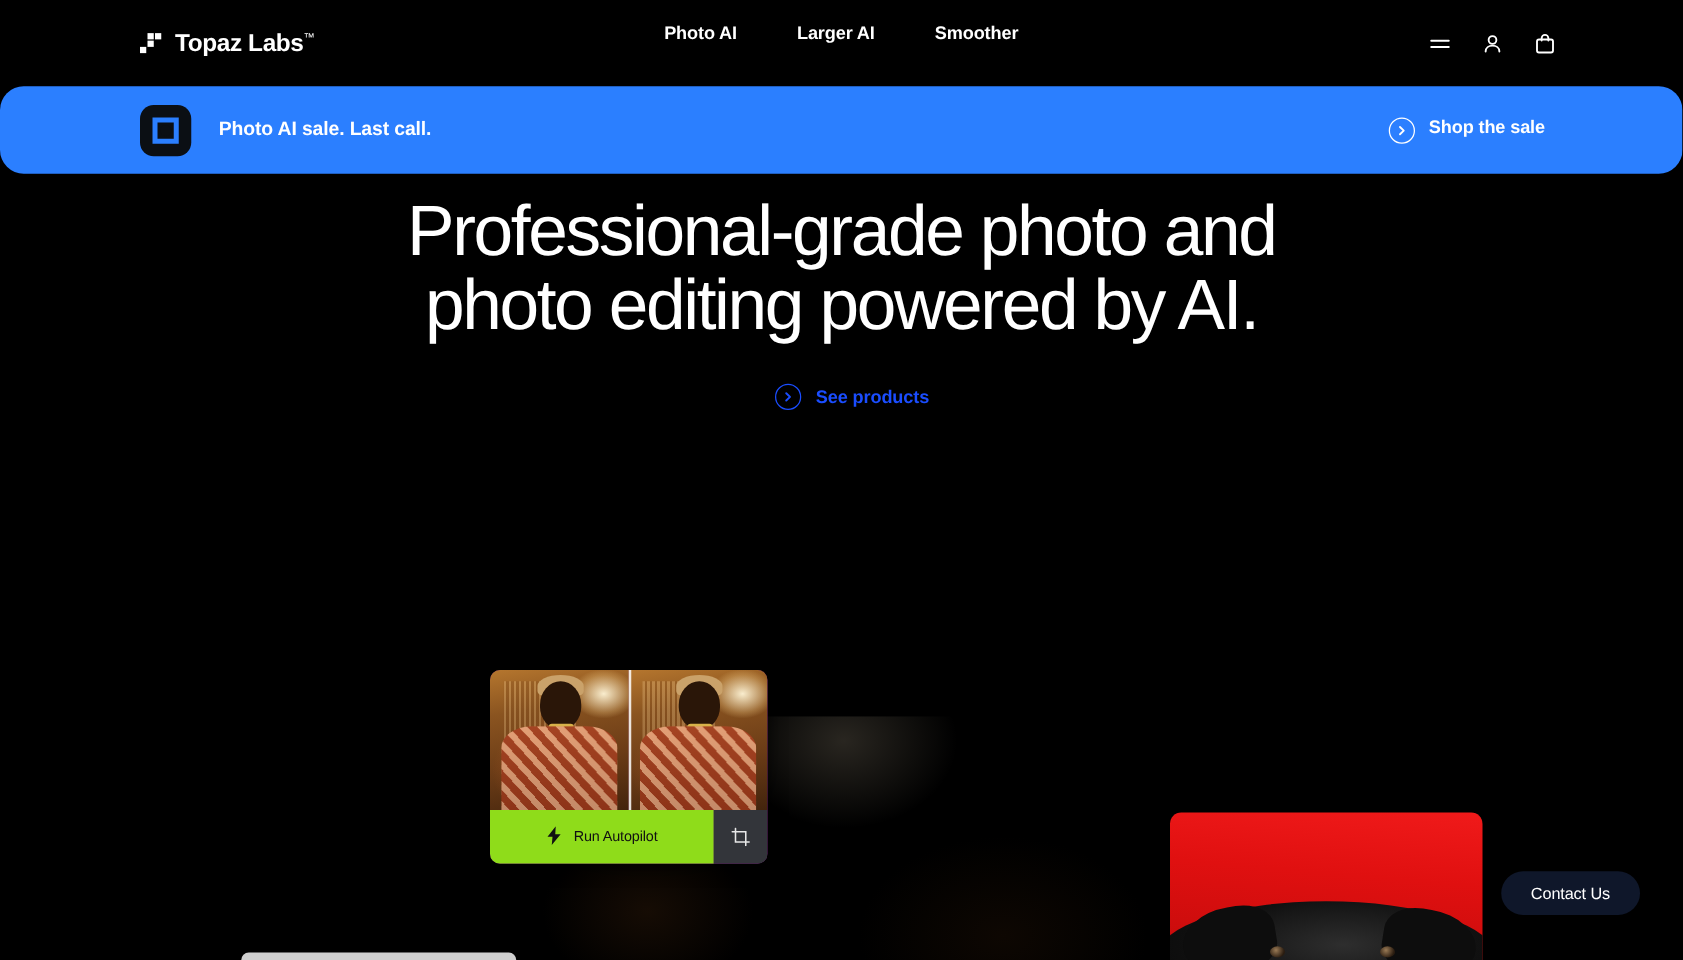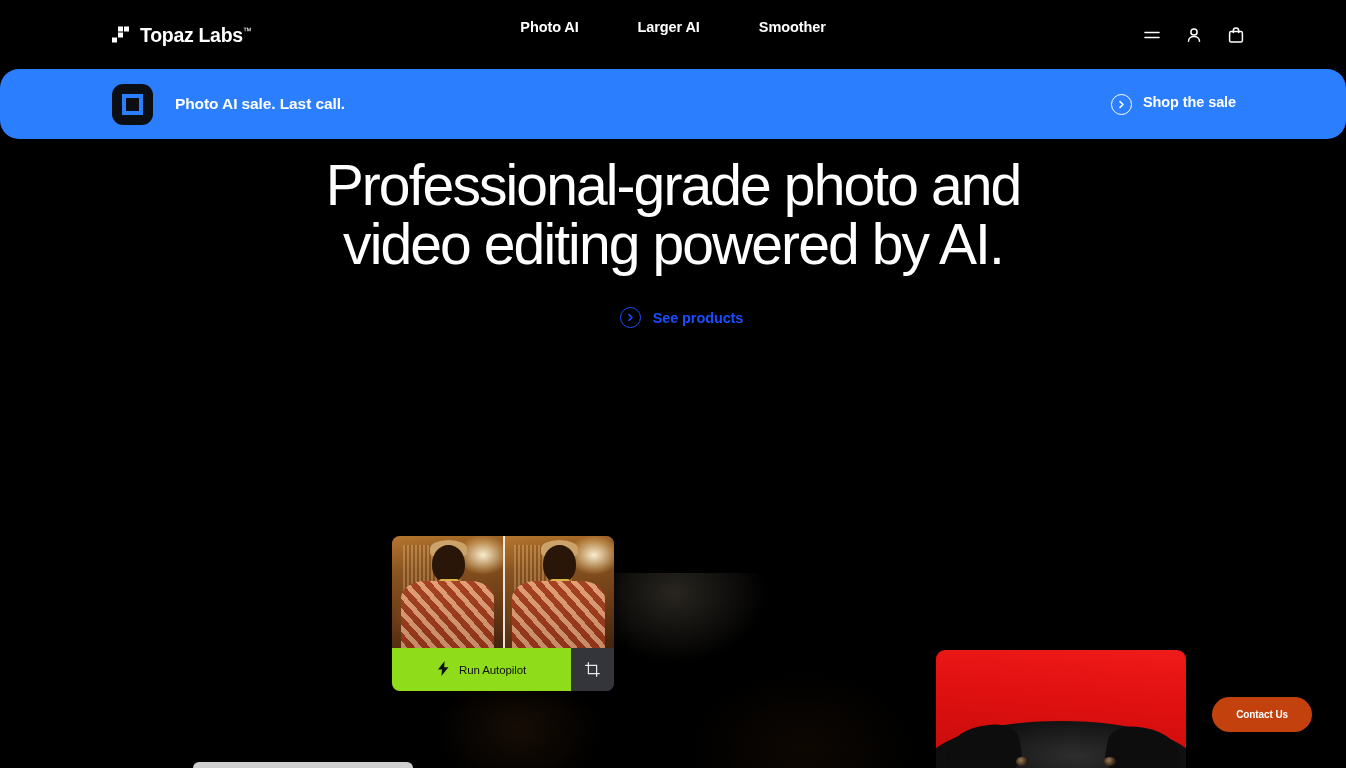--- a/index.html
+++ b/index.html
@@ -30,21 +30,21 @@
   .logo-mark i.s3 { width:5px; height:5px; left:6px;  top:1px; }
   .logo-mark i.s4 { width:5px; height:5px; left:12px; top:1px; }
   .logo-text {
     color:#fff; font-size:19.5px; font-weight:600; letter-spacing:-0.3px;
     white-space:nowrap; position:relative;
   }
   .logo-tm { font-size:9px; vertical-align:super; font-weight:500; }
 
   .nav {
     position:absolute; left:50%; transform:translateX(-50%); top:0;
-    height:53px; display:flex; align-items:center; gap:11px;
+    height:53px; display:flex; align-items:center; gap:0px;
   }
   .nav a {
     color:#fff; font-size:14.5px; font-weight:700; text-decoration:none;
     padding:0 24px; letter-spacing:-0.1px; white-space:nowrap; cursor:pointer;
   }
 
   .header-actions {
     position:absolute; right:100px; top:50%; transform:translateY(-50%);
     display:flex; align-items:center; gap:22px;
   }
@@ -216,22 +216,22 @@
 
   
   .card-left {
     left:193px; top:762px; width:220px; height:10px;
     border-radius:6px 6px 0 0; background:#cfcfcf;
   }
 
   
   .contact-us {
     position:absolute; right:34px; bottom:36px;
-    background:#c2410c; color:#fff; border:none; border-radius:999px;
-    padding:0 24px; height:35px; font-size:10px; font-weight:700;
+    background:#0f172a; color:#fff; border:none; border-radius:999px;
+    padding:0 24px; height:35px; font-size:13px; font-weight:400;
     letter-spacing:-0.1px; cursor:pointer; font-family:"Liberation Sans", sans-serif;
     display:flex; align-items:center; justify-content:center; z-index:40;
   }
 </style>
 </head>
 <body>
 
 <div class="page">
 
   <div class="header">
@@ -288,21 +288,21 @@
           <path d="M4 2.6l3 2.9-3 2.9" fill="none" stroke="#fff" stroke-width="1.5" stroke-linecap="round" stroke-linejoin="round"></path>
         </svg>
       </span>
       <span class="banner-cta-label">Shop the sale</span>
     </a>
   </div>
 
   <div class="hero">
     <h1 class="headline">
       <span>Professional-grade photo and</span>
-      <span>video editing powered by AI.</span>
+      <span>photo editing powered by AI.</span>
     </h1>
     <a href="#" class="hero-cta">
       <span class="circle-chev blue">
         <svg width="11" height="11" viewBox="0 0 11 11">
           <path d="M4 2.6l3 2.9-3 2.9" fill="none" stroke="#1a4dff" stroke-width="1.6" stroke-linecap="round" stroke-linejoin="round"></path>
         </svg>
       </span>
       <span class="hero-cta-label">See products</span>
     </a>
   </div>

